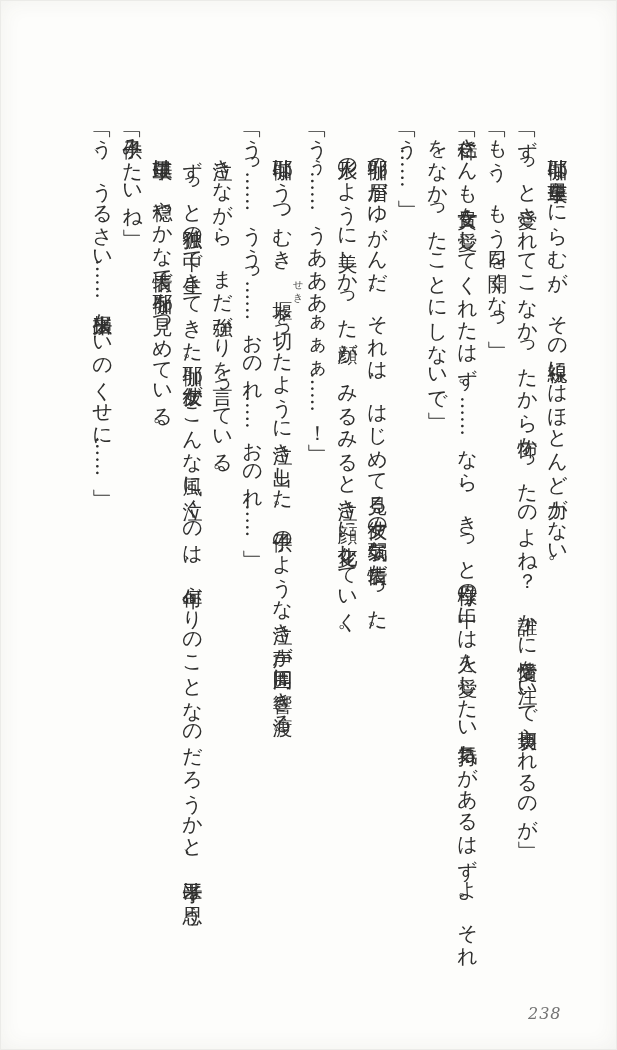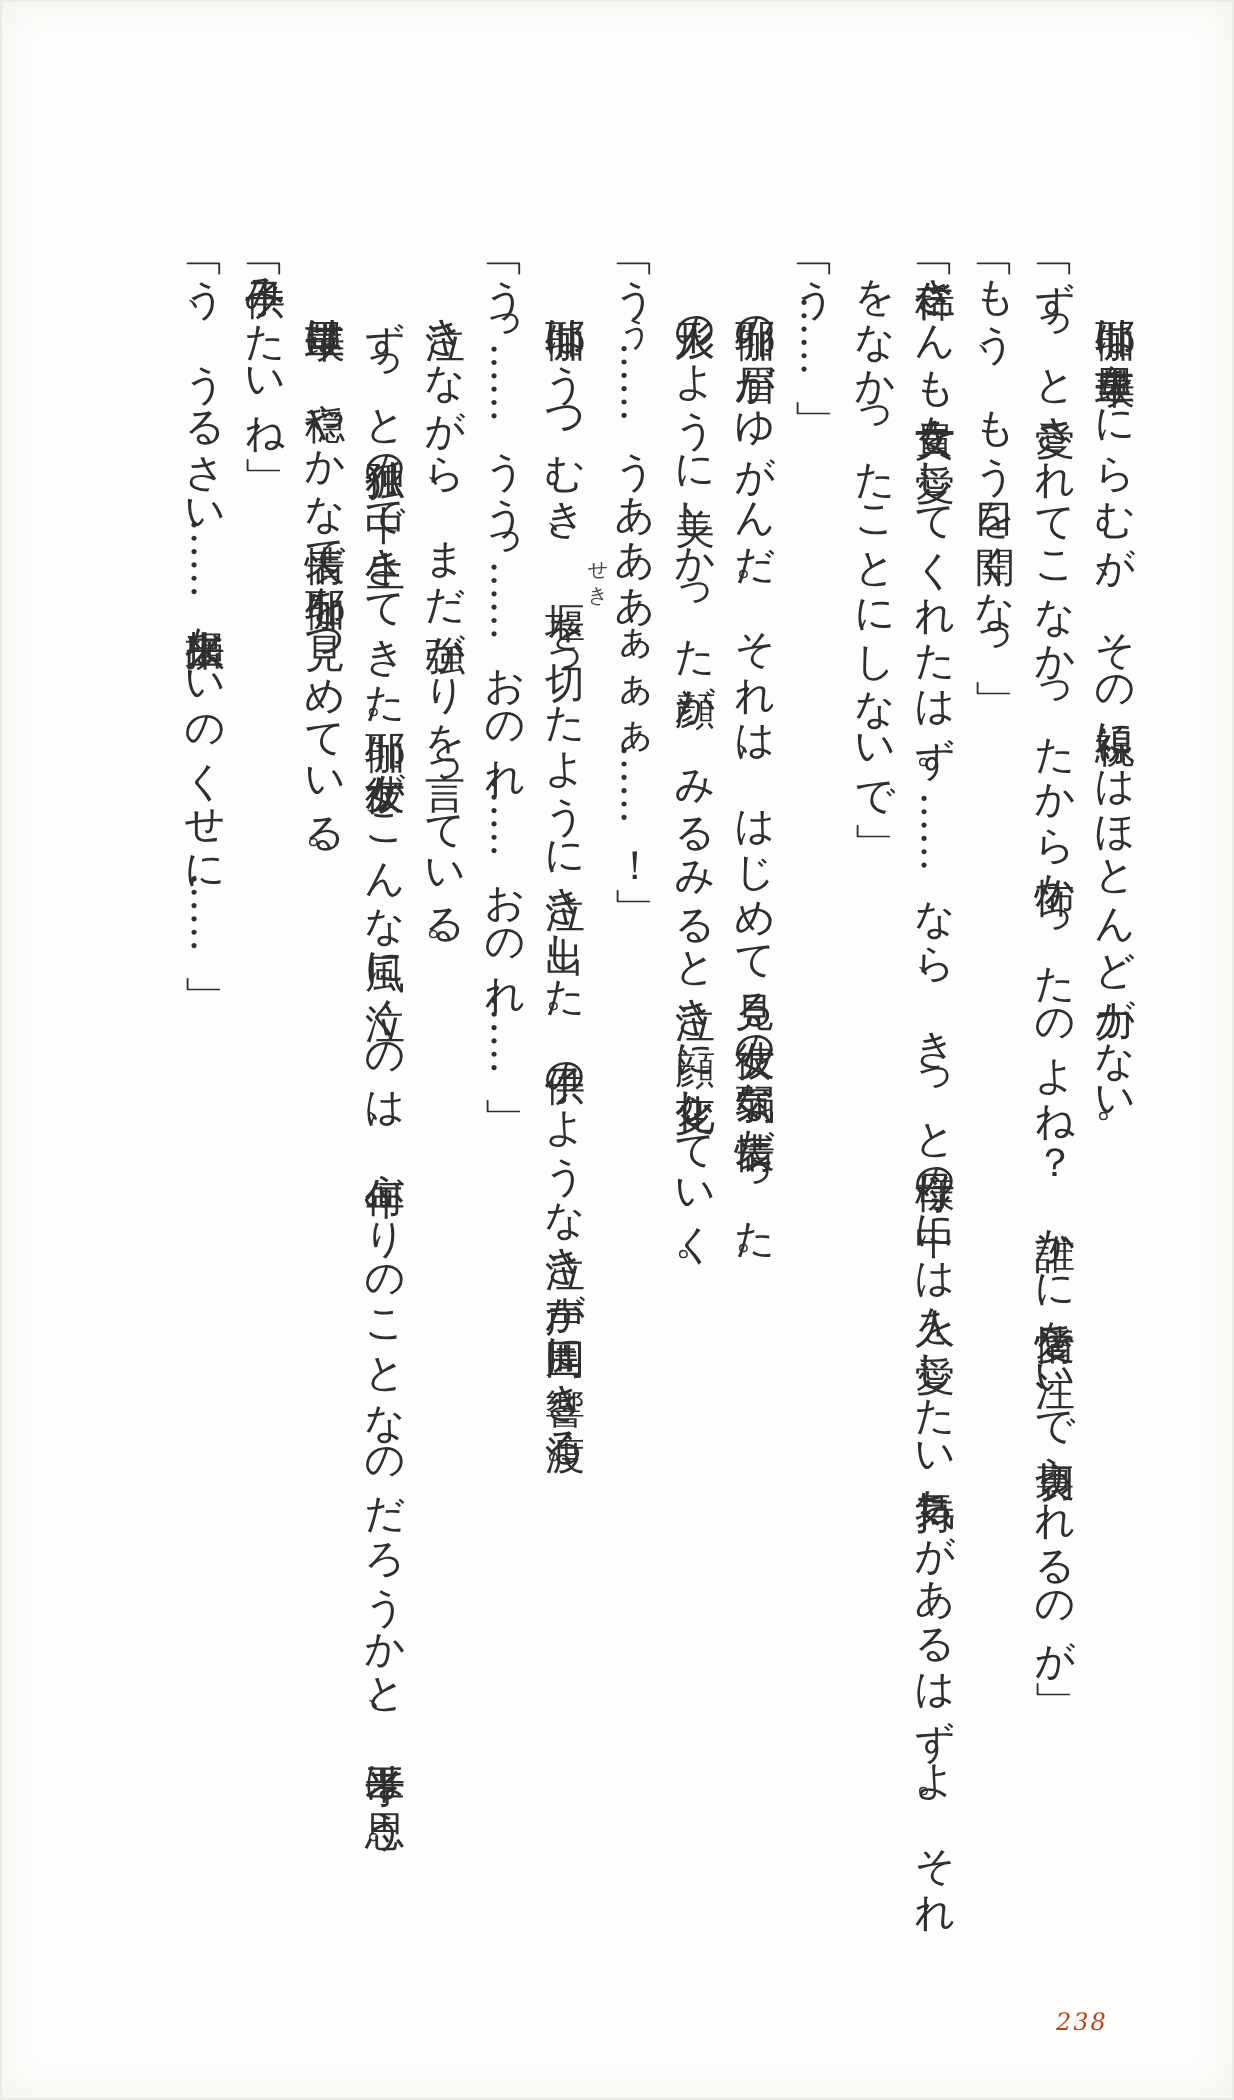--- a/index.html
+++ b/index.html
@@ -30,22 +30,22 @@
   ruby rt {
     font-size: 10px;
     color: #4a4a48;
     letter-spacing: 0;
   }
   .page-number {
     position: absolute;
     left: 528px;
     top: 1004px;
     font-style: italic;
-    font-size: 12px;
-    color: #c2410c;
+    font-size: 16px;
+    color: #737373;
     letter-spacing: 1px;
   }
 </style>
 </head>
 <body>
 
 <div class="page">
   <div class="text-area">
     <p class="indent">伽耶は瑛里華をにらむが、その視線にはほとんど力がない。</p>
     <p>「ずっと愛されてこなかったから怖かったのよね？　誰かに愛情を注いで裏切られるのが」</p>

